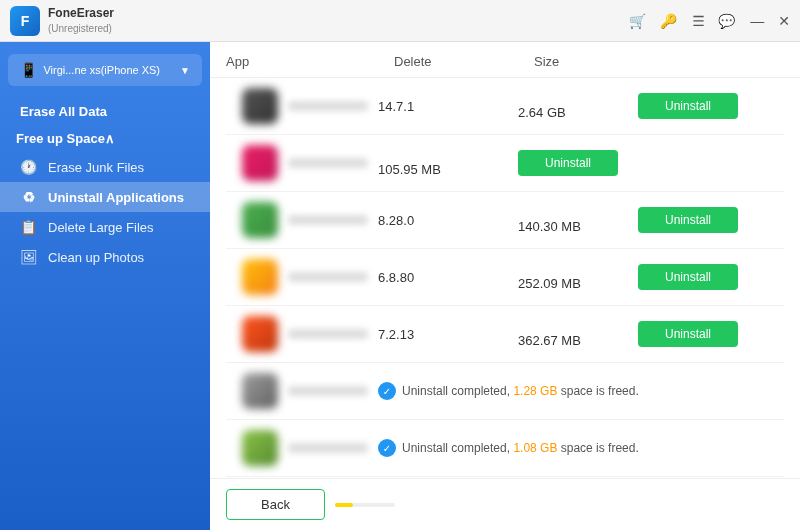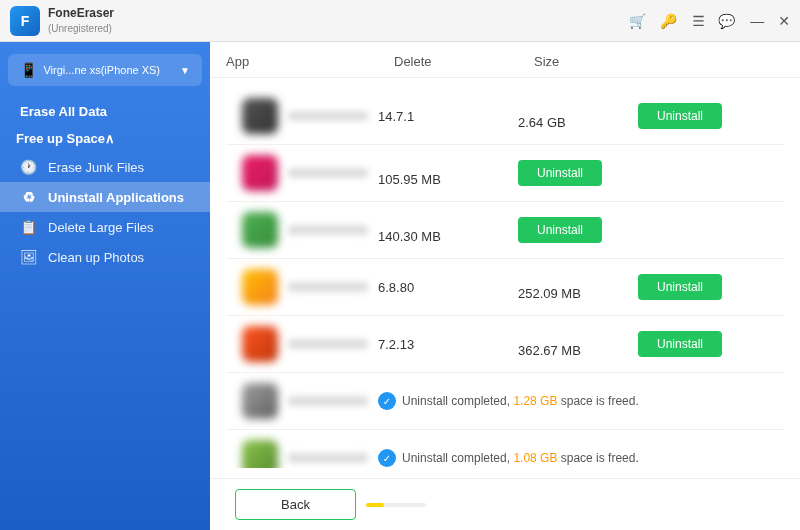--- a/index.html
+++ b/index.html
@@ -123,21 +123,20 @@
     }
     .sidebar-item .item-icon { font-size: 14px; width: 18px; text-align: center; }
 
     
     .content {
       flex: 1;
       background: white;
       display: flex;
       flex-direction: column;
       overflow: hidden;
-      gap: 10px;
     }
 
     
     .app-list-container {
       flex: 1;
       overflow-y: auto;
       padding: 0 16px;
     }
     .app-list-container::-webkit-scrollbar { width: 4px; }
     .app-list-container::-webkit-scrollbar-thumb { background: #ccc; border-radius: 2px; }
@@ -186,21 +185,21 @@
     .app-size { font-size: 13px; color: #333; margin-top: 12px; }
 
     .uninstall-btn {
       background: #22c55e;
       color: white;
       border: none;
       border-radius: 4px;
       padding: 6px 16px;
       font-size: 12px;
       cursor: pointer;
-      width: 84px;
+      width: 100px;
     }
 
     .uninstall-complete {
       display: flex;
       align-items: center;
       gap: 6px;
       font-size: 12px;
       color: #555;
       grid-column: 2 / 5;
     }
@@ -236,25 +235,24 @@
     .progress-bar-fill {
       width: 30%;
       height: 100%;
       background: #ffd700;
       border-radius: 2px;
     }
     .back-btn {
       border: 1px solid #22c55e;
       background: white;
       color: #333;
-      padding: 7px 45px;
+      padding: 7px 34px;
       border-radius: 4px;
       font-size: 13px;
       cursor: pointer;
-      margin-left: 9px;
     }
   </style>
 </head>
 <body>
 
 <div class="title-bar">
   <div class="title-bar-left">
     <div class="app-logo">F</div>
     <div class="app-title-text">
       <div class="main">FoneEraser</div>
@@ -333,20 +331,21 @@
         </div>
         <span class="app-size">105.95 MB</span>
         <button class="uninstall-btn">Uninstall</button>
       </div>
 
       <div class="app-row">
         <div class="app-info">
           <div class="app-icon-placeholder" style="background: linear-gradient(135deg, #4CAF50, #388E3C);"></div>
           <div class="app-name-placeholder"></div>
         </div>
+        <span class="app-version">8.28.0</span>
         <span class="app-size">140.30 MB</span>
         <button class="uninstall-btn">Uninstall</button>
       </div>
 
       <div class="app-row">
         <div class="app-info">
           <div class="app-icon-placeholder" style="background: linear-gradient(135deg, #FFC107, #F57F17);"></div>
           <div class="app-name-placeholder"></div>
         </div>
         <span class="app-version">6.8.80</span>

